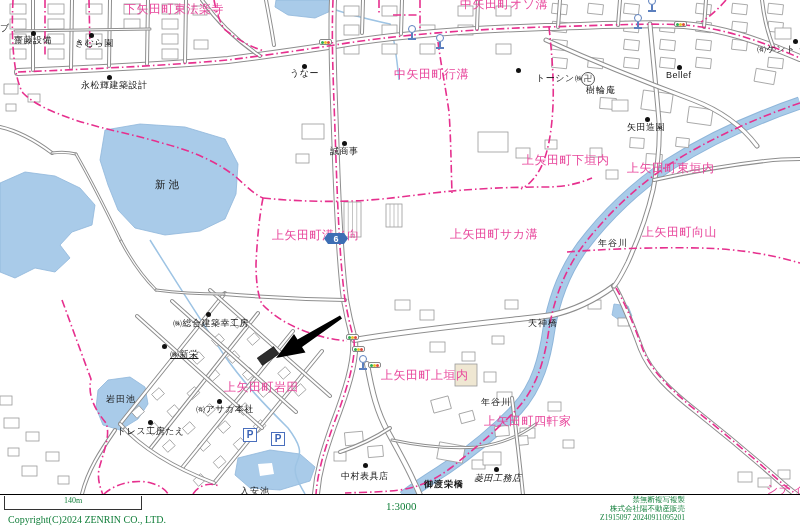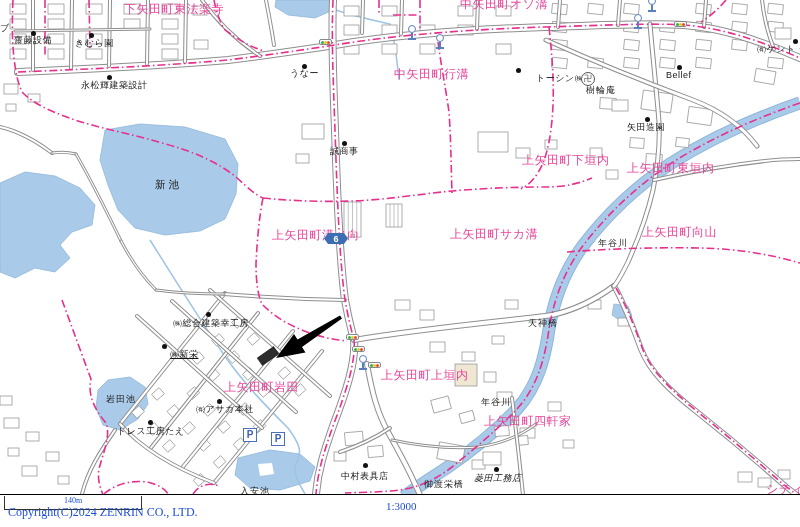--- a/index.html
+++ b/index.html
@@ -21,26 +21,26 @@
   .hyd{position:absolute;width:9px;height:15px;}
   .hyd .hd{position:absolute;left:1px;top:0;width:6px;height:6px;border:1.6px solid #5b7fbe;border-radius:50%;background:#fff;box-sizing:content-box;}
   .hyd .st{position:absolute;left:4px;top:8px;width:1.8px;height:6px;background:#5b7fbe;}
   .hyd .bs{position:absolute;left:1px;top:13px;width:8px;height:1.8px;background:#5b7fbe;}
   .pk{position:absolute;width:12px;height:12px;border:1.5px solid #4a6fbd;background:#fff;
       color:#3a62b5;font-weight:bold;font-size:10px;text-align:center;line-height:12px;}
   .tmp{position:absolute;width:12px;height:12px;border:1px solid #555;border-radius:50%;background:#fff;
        color:#333;font-size:8px;text-align:center;line-height:12px;}
   .shield{position:absolute;width:26px;height:13px;}
   #footer{position:absolute;left:0;top:495px;width:688px;height:32px;background:#fff;
-          font-family:"Liberation Serif",serif;color:#1d4ed8;}
+          font-family:"Liberation Serif",serif;color:#15803d;}
   #scalebar{position:absolute;left:4px;top:1px;width:136px;height:13px;
             border-left:1px solid #333;border-right:1px solid #333;border-bottom:1px solid #333;
             text-align:center;font-size:8px;}
   #ratio{position:absolute;left:386px;top:5px;font-size:11px;}
-  #copyright{position:absolute;left:8px;top:10px;font-size:12px;}
+  #copyright{position:absolute;left:8px;top:19px;font-size:10px;}
   #rightblock{position:absolute;right:3px;top:0px;text-align:right;font-size:7.5px;line-height:9px;}
 </style>
 </head>
 <body>
 
 <div id="stage">
   <div id="map">
     <svg id="geo" width="800" height="494" viewBox="0 0 800 494">
       <g id="water">
           <polygon points="105,130 140,124 185,127 225,139 238,164 236,194 225,219 200,231 165,235 135,228 118,210 108,185 100,160" fill="#a9cbe9" stroke="#8fb6da" stroke-width="0.8"></polygon>
@@ -352,21 +352,21 @@
         <div class="lbl poil" style="left: 341px; top: 472px;">中村表具店</div>
         <div class="dot" style="left: 363px; top: 463px;"></div>
         <div class="lbl poil" style="left: 474px; top: 474px; font-style: italic;">菱田工務店</div>
         <div class="dot" style="left: 494px; top: 467px;"></div>
         <div class="lbl placel big" style="left: 155px; top: 179px;">新池</div>
         <div class="lbl placel" style="left: 106px; top: 395px;">岩田池</div>
         <div class="lbl placel" style="left: 240px; top: 487px;">入安池</div>
         <div class="lbl placel" style="left: 598px; top: 239px;">年谷川</div>
         <div class="lbl placel" style="left: 481px; top: 398px;">年谷川</div>
         <div class="lbl placel" style="left: 528px; top: 319px;">天神橋</div>
-        <div class="lbl placel" style="left: 424px; top: 480px;">御渡栄橋</div>
+        <div class="lbl placel" style="left: 424px; top: 480px; font-weight: bold;">御渡栄橋</div>
         <div class="lbl placel" style="left: 575px; top: 86px; margin-left: 11px;">樹輪庵</div>
         <div class="lbl placel" style="left: 0px; top: 24px;">ブ</div>
         <div class="tl" style="left: 319px; top: 39px;">
           <i style="background: rgb(46, 174, 79);"></i>
           <i style="background: rgb(232, 197, 42);"></i>
           <i style="background: rgb(224, 74, 58);"></i>
         </div>
         <div class="tl" style="left: 674px; top: 21px;">
           <i style="background: rgb(46, 174, 79);"></i>
           <i style="background: rgb(232, 197, 42);"></i>
@@ -421,14 +421,19 @@
       <text x="13" y="9.7" text-anchor="middle" font-size="9" font-weight="bold" fill="#fff" font-family="Liberation Sans, sans-serif">6</text>
     </svg>
   </div>
 
   <div id="footer">
     <div id="scalebar">
       <span>140m</span>
     </div>
     <div id="ratio">1:3000</div>
     <div id="copyright">Copyright(C)2024 ZENRIN CO., LTD.</div>
+    <div id="rightblock">
+      <div>禁無断複写複製</div>
+      <div>株式会社陽不動産販売</div>
+      <div>Z1915097 20240911095201</div>
+    </div>
   </div>
 </div>
 
 </body></html>

